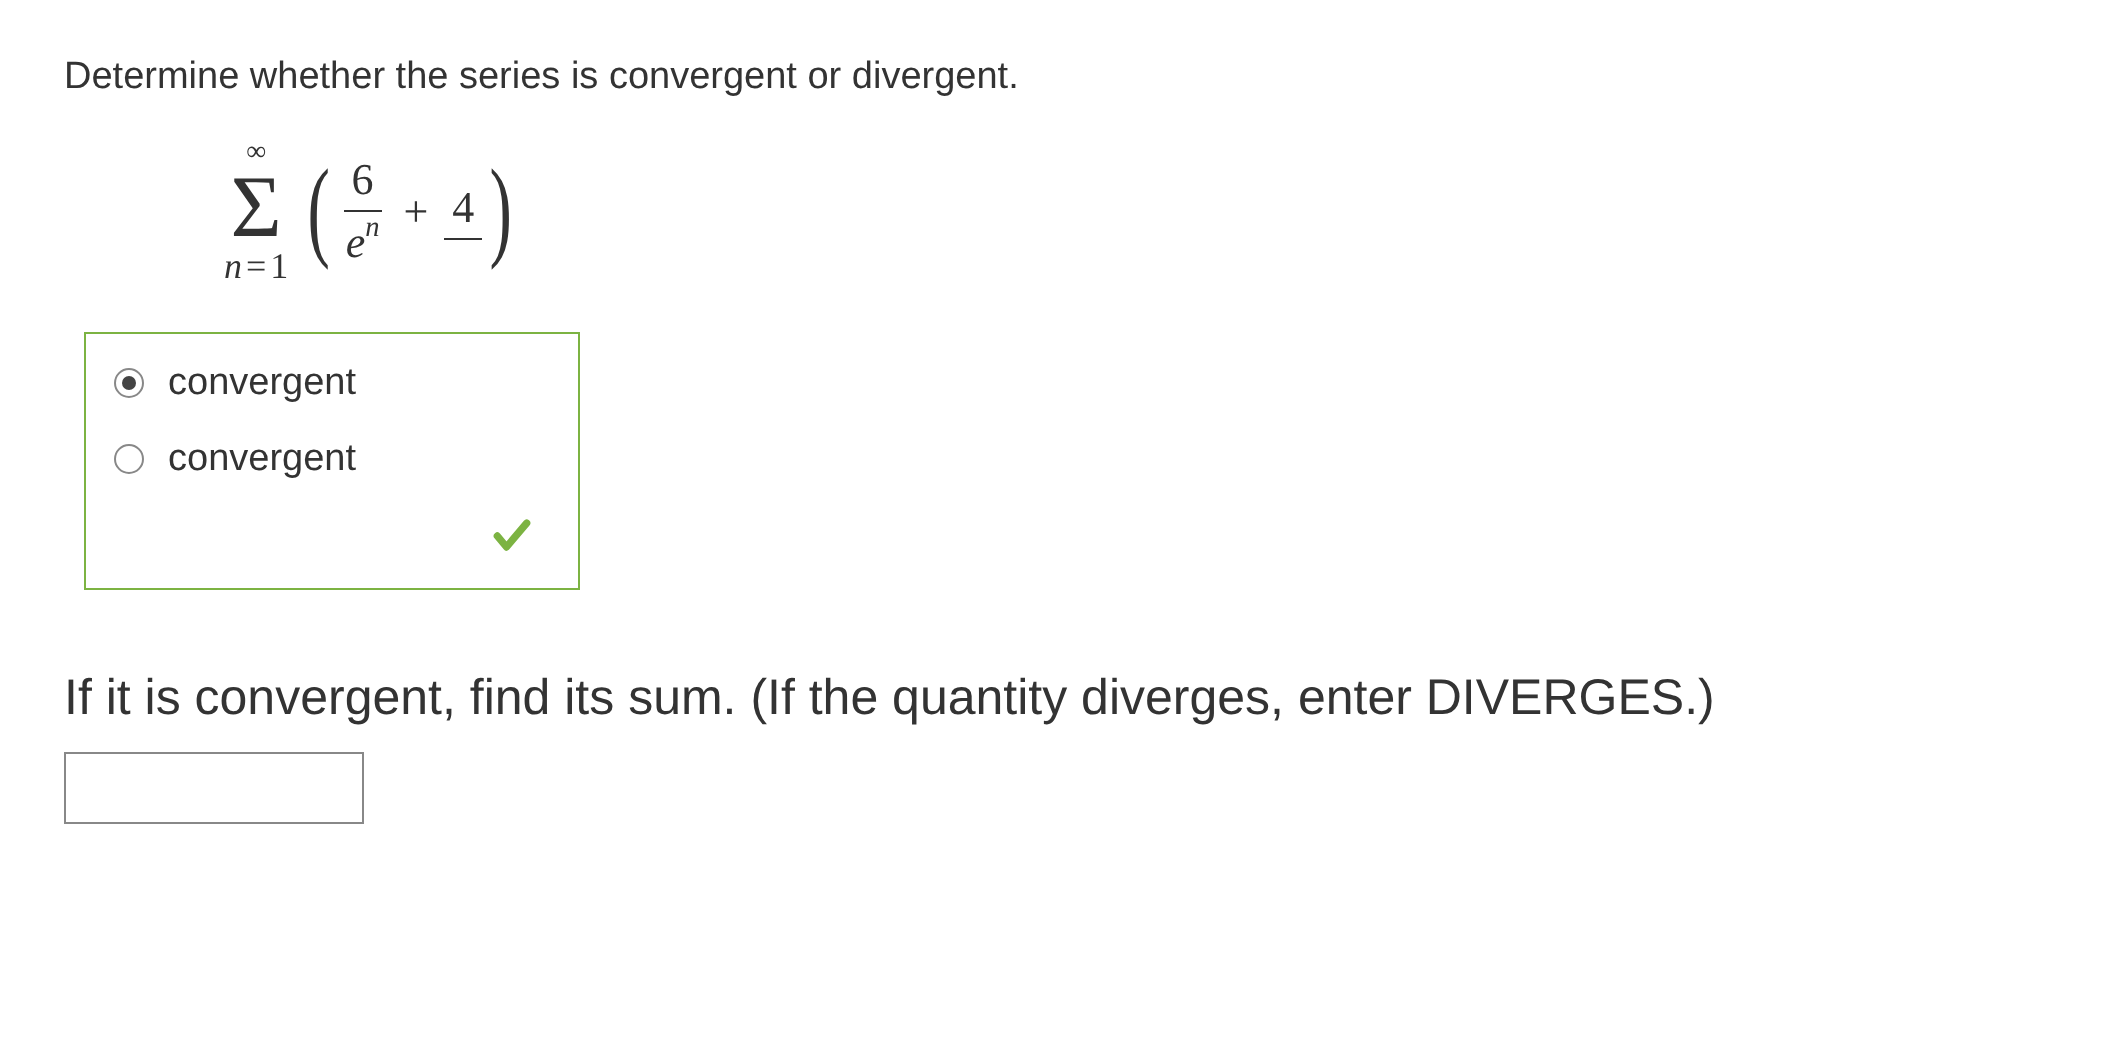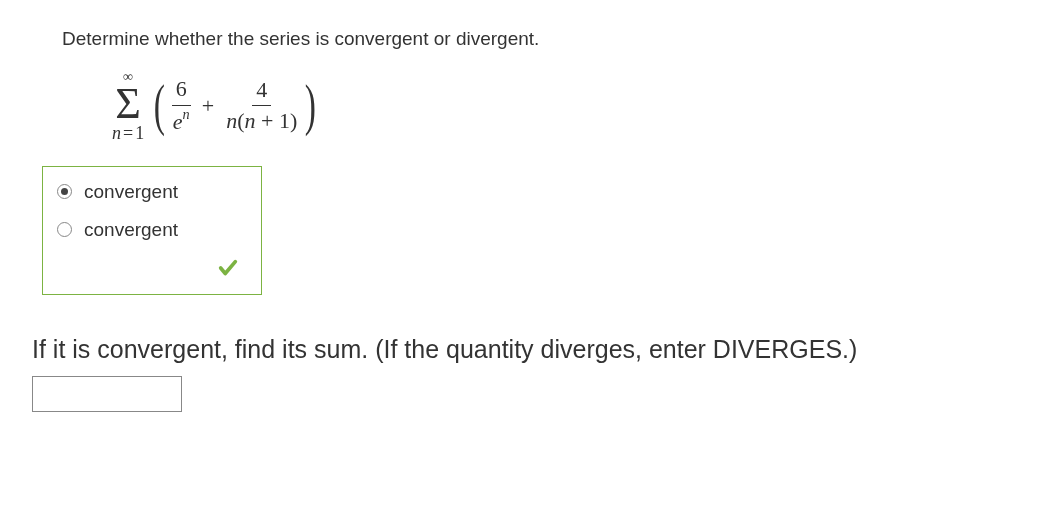--- a/index.html
+++ b/index.html
@@ -12,21 +12,20 @@
       font-size: 18px;
       color: #333;
       padding: 28px 32px;
       width: 1058px;
       height: 524px;
       background: #fff;
     }
     .question-text {
       margin-bottom: 20px;
       font-size: 19px;
-      margin-left: 30px;
     }
     .formula {
       margin-left: 80px;
       margin-bottom: 24px;
       display: flex;
       align-items: center;
       font-family: Georgia, 'Times New Roman', serif;
       font-style: italic;
       font-size: 22px;
     }
@@ -88,21 +87,21 @@
       font-size: 0.65em;
       vertical-align: super;
       position: relative;
       top: -2px;
     }
     .answer-box {
       border: 1.5px solid #7cb342;
       padding: 14px 18px 10px 14px;
       display: inline-block;
       margin-left: 10px;
-      width: 220px;
+      width: 248px;
       position: relative;
     }
     .radio-option {
       display: flex;
       align-items: center;
       margin-bottom: 16px;
       cursor: pointer;
     }
     .radio-circle {
       width: 15px;
@@ -163,23 +162,20 @@
     </div>
   </div>
   <span class="paren">(</span>
   <span class="frac">
     <span class="num">6</span>
     <span class="den"><span>e</span><span class="superscript">n</span></span>
   </span>
   <span class="plus">+</span>
   <span class="frac">
     <span class="num">4</span>
-    <span class="den">
-      <i>n</i><span class="non-italic">(</span><i>n</i> <span class="non-italic">+ 1)</span>
-    </span>
   </span>
   <span class="paren">)</span>
 </div>
 
 <div class="answer-box">
   <div class="radio-option">
     <div class="radio-circle selected">
       <div class="radio-dot"></div>
     </div>
     <div class="radio-label">convergent</div>

